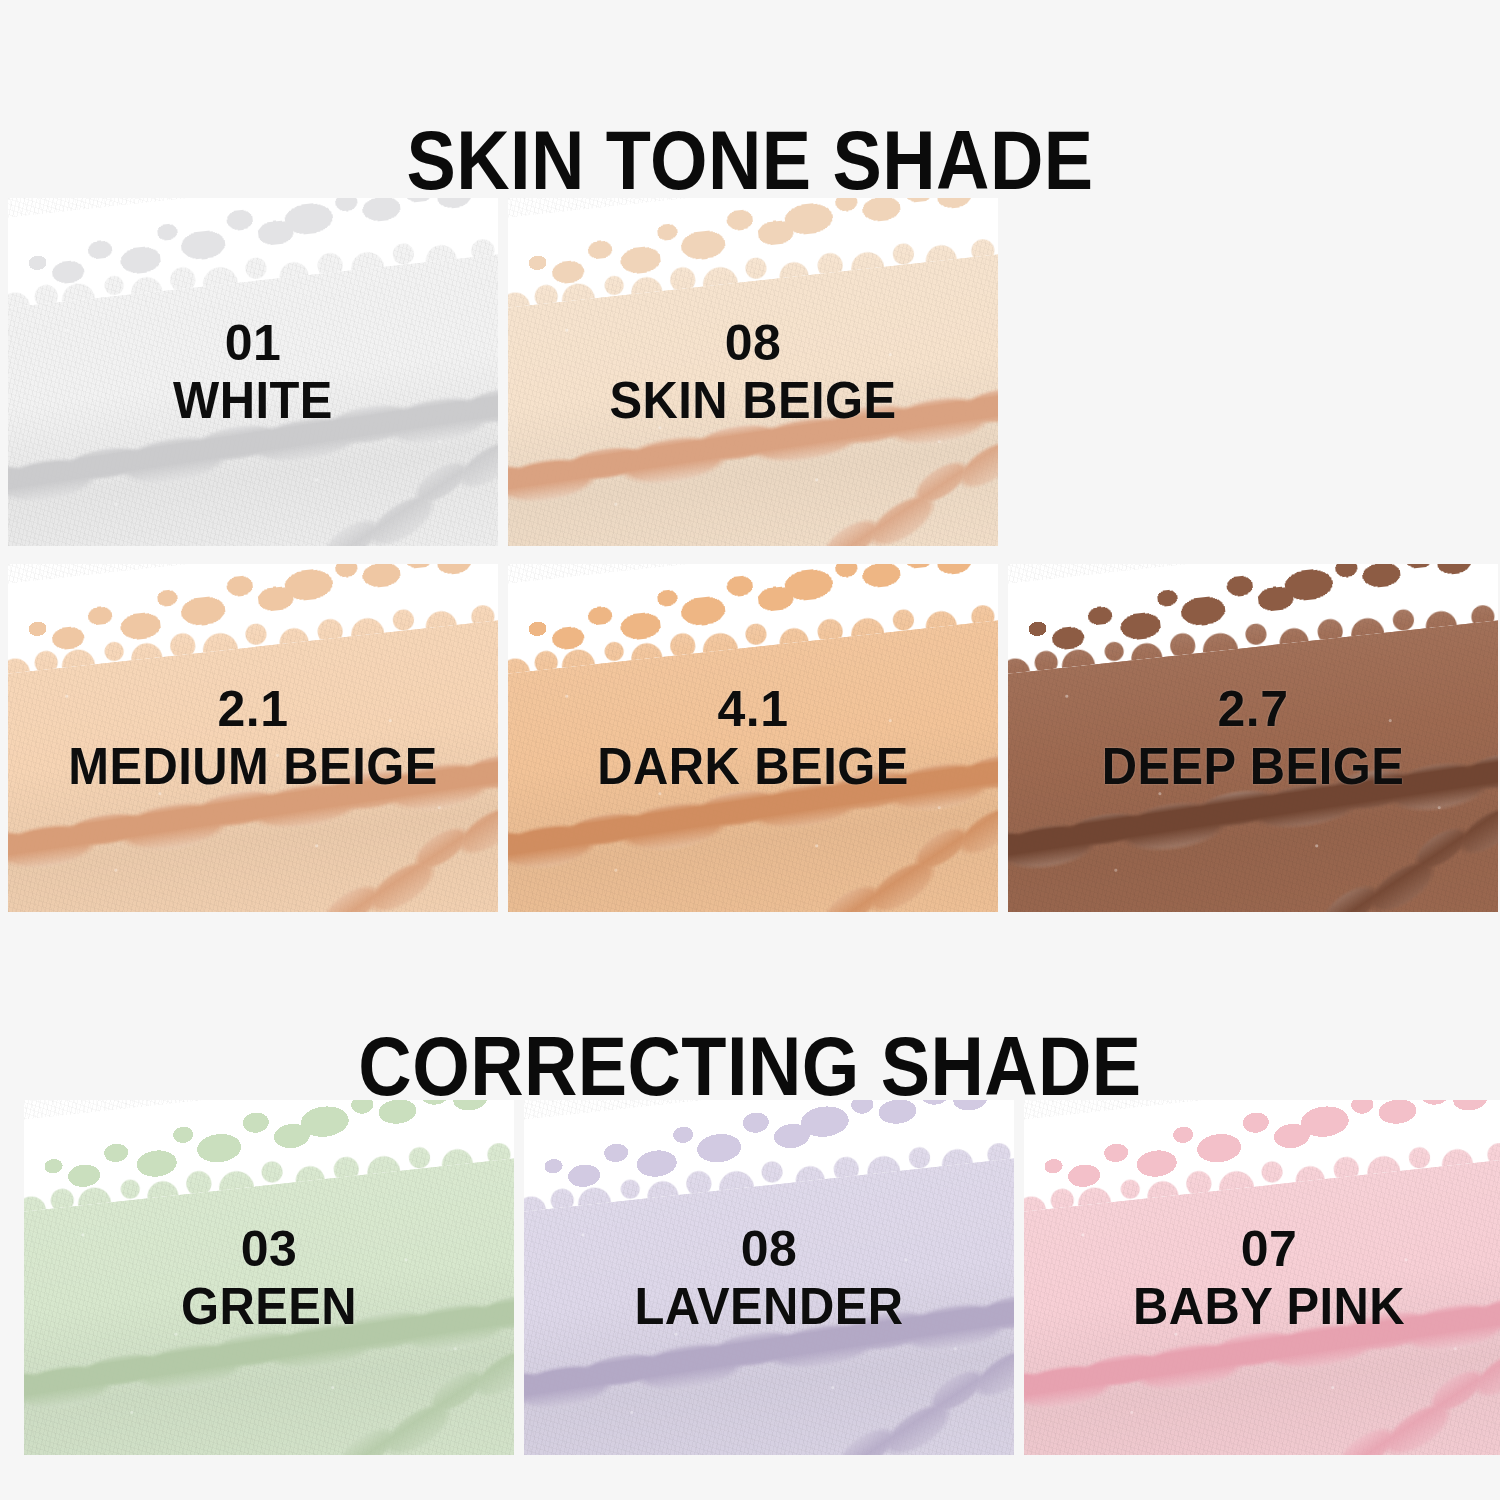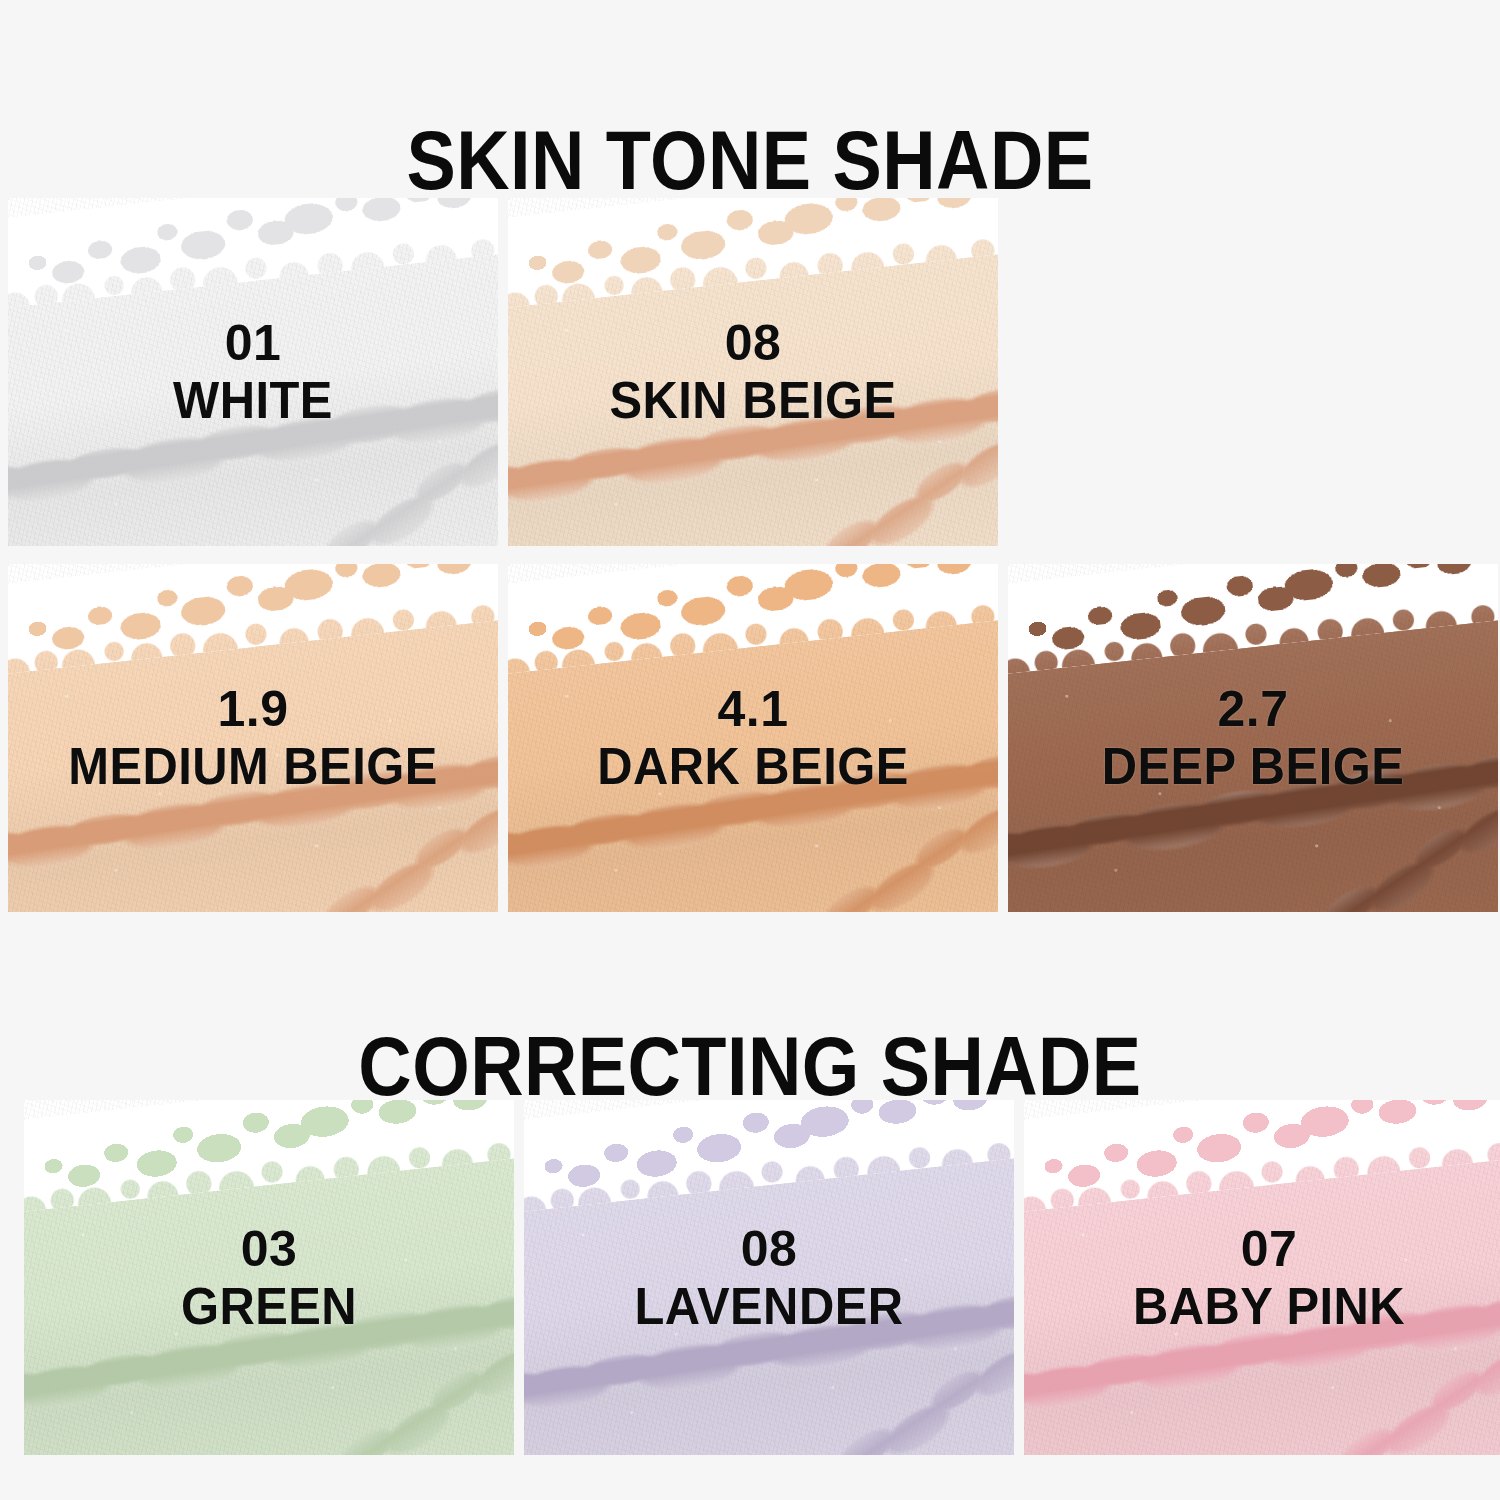--- a/index.html
+++ b/index.html
@@ -337,21 +337,21 @@
       <div class="swatch">
         <div class="band"></div>
         <div class="grain"></div>
         <div class="sparkle"></div>
         <div class="ridge"></div>
         <div class="ridge2"></div>
         <div class="crumbs-top"></div>
         <div class="chunks"></div>
       </div>
       <div class="caption">
-        <div class="cap-code">1.9</div>
+        <div class="cap-code">2.1</div>
         <div class="cap-name">MEDIUM BEIGE</div>
       </div>
     </div>
 
     <div class="tile" style="--base: #f2c398; --ridge: #cf8a5c; --chunk: #eeb684;">
       <div class="swatch">
         <div class="band"></div>
         <div class="grain"></div>
         <div class="sparkle"></div>
         <div class="ridge"></div>

